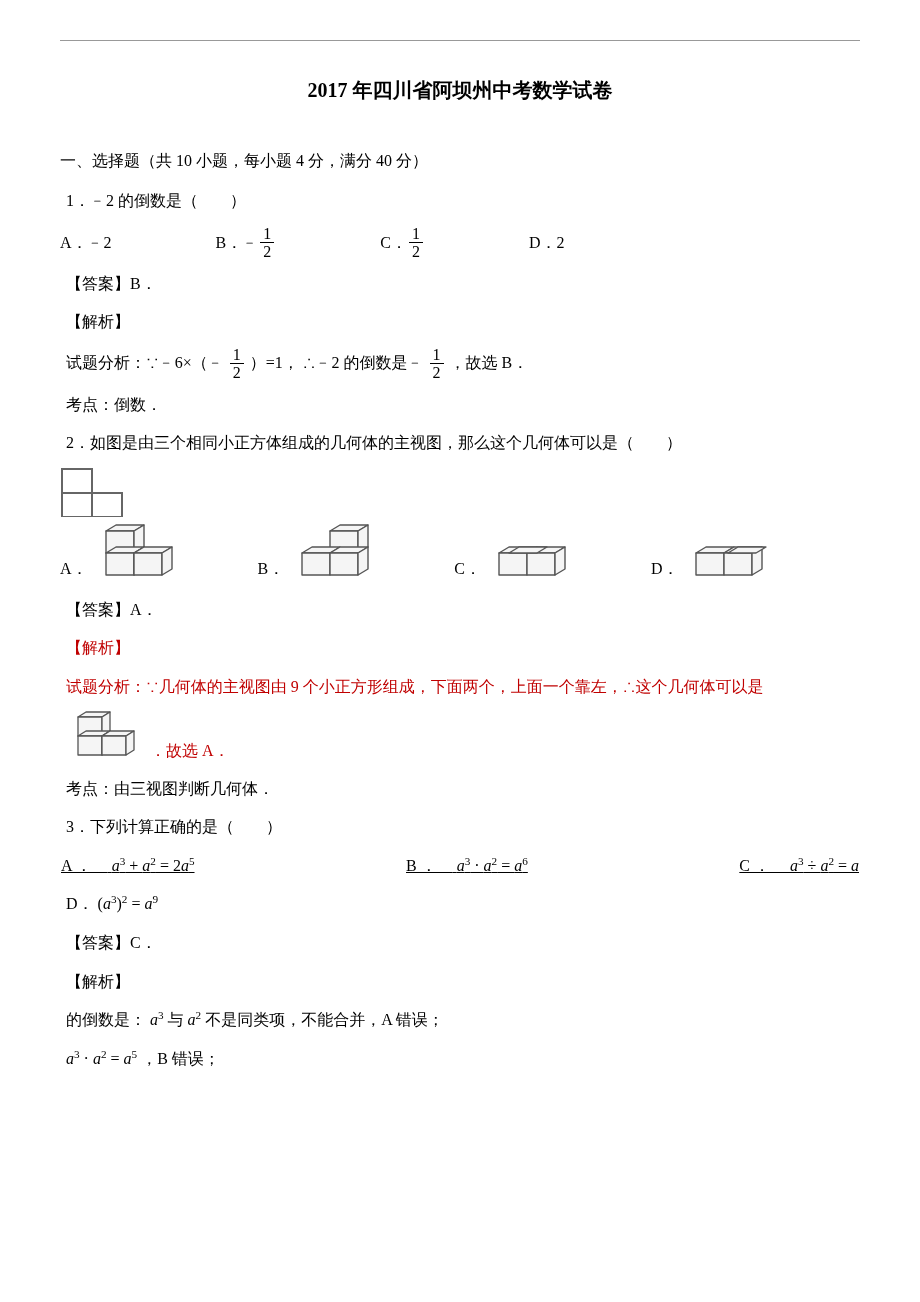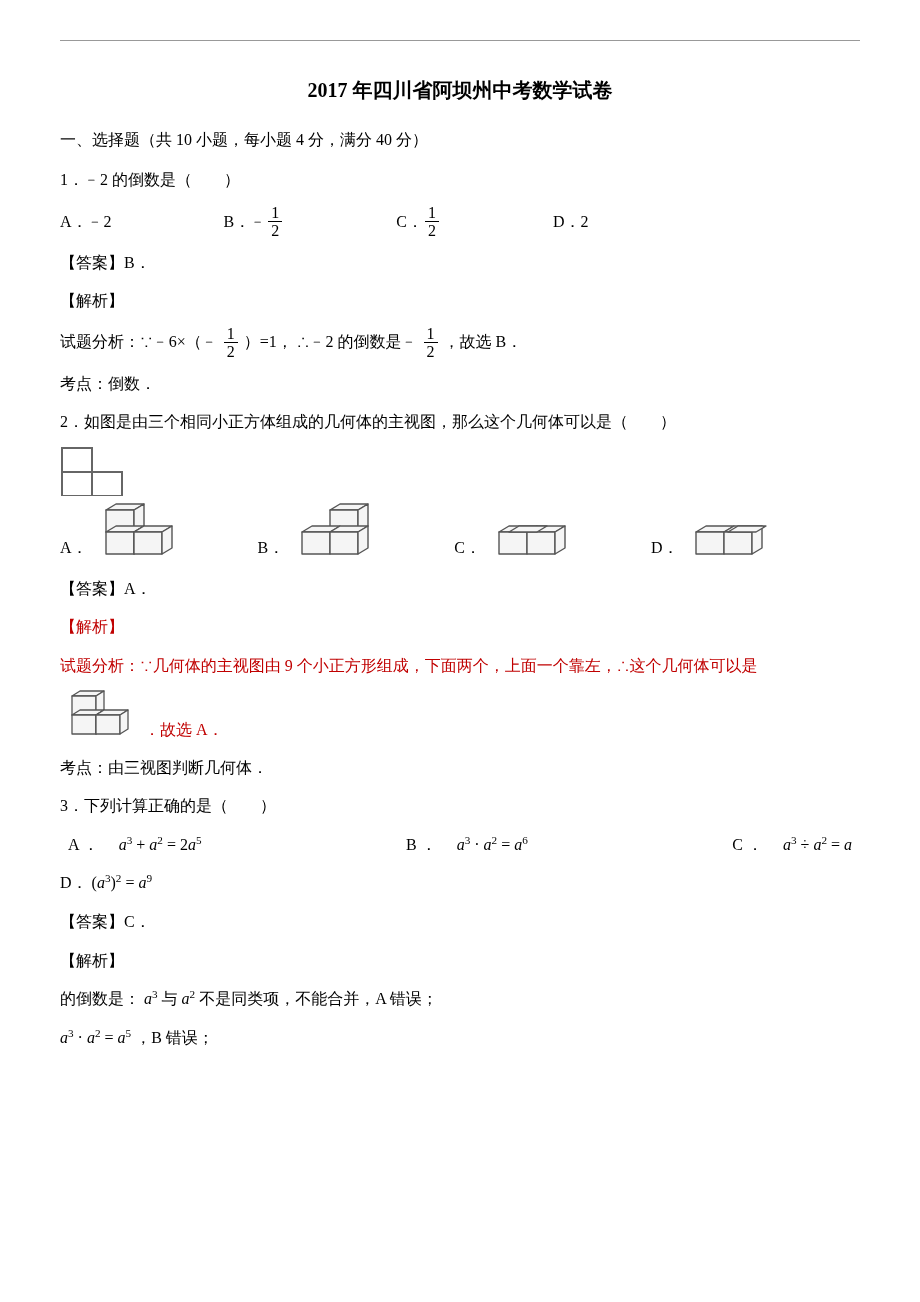--- a/index.html
+++ b/index.html
@@ -14,33 +14,33 @@
   }
   .hr-line {
     border: 0;
     border-bottom: 1px solid #999;
     margin: 0 0 30px 0;
   }
   .title {
     text-align: center;
     font-size: 20px;
     font-weight: bold;
-    margin: 20px 0 16px 0;
+    margin: 20px 0 37px 0;
   }
   .section-header {
     font-weight: normal;
     margin: 10px 0;
   }
   .para {
-    margin: 8px 0;
+    margin: 8px 6px;
   }
   .options {
     display: flex;
     flex-wrap: wrap;
-    gap: 12px;
+    gap: 4px;
     margin: 4px 0;
     align-items: center;
   }
   .option {
     display: inline-flex;
     align-items: center;
     white-space: nowrap;
   }
   .frac {
     display: inline-block;
@@ -83,22 +83,23 @@
     margin-right: 80px;
   }
   .letter {
     margin-right: 4px;
   }
   svg { display: block; }
   .q3-opts {
     display: flex;
     flex-wrap: nowrap;
     justify-content: space-between;
-    margin: 6px 8px;
-    font-family: "Times New Roman", serif;
+    margin: 6px 1px;
+    font-family: "Times New Roman", serif;
+    text-decoration: underline;
   }
   .q3-opt {
     white-space: nowrap;
   }
 </style>
 </head>
 <body>
 
 <hr class="hr-line">
 

